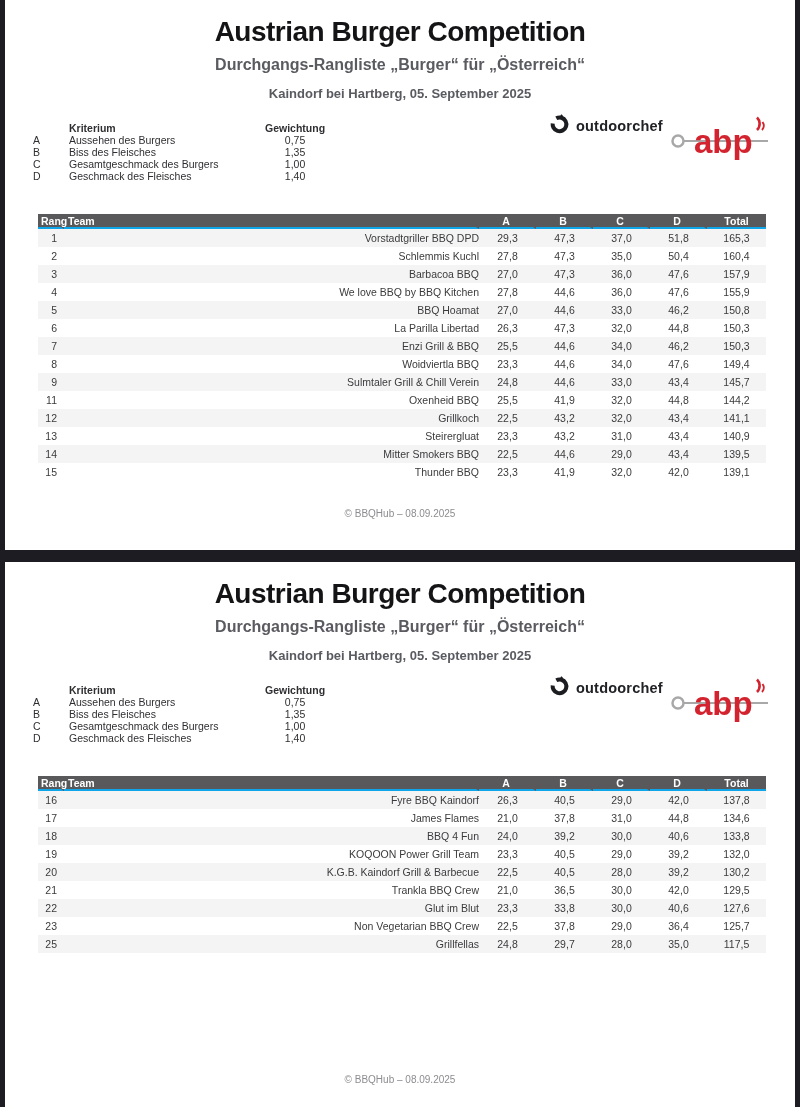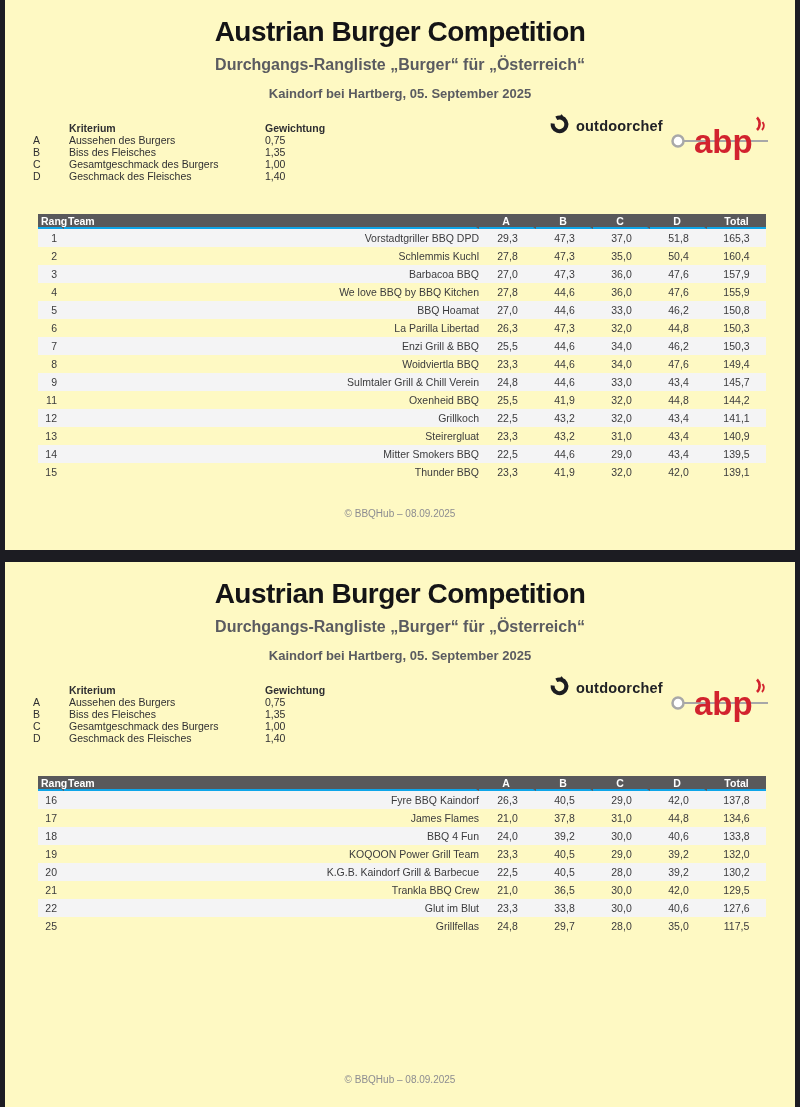--- a/index.html
+++ b/index.html
@@ -3,37 +3,37 @@
 <meta charset="utf-8">
 <style>
   * { box-sizing: border-box; }
   html,body { margin:0; padding:0; }
   body {
     width:800px; height:1107px; overflow:hidden;
     background: var(--viewer_bg, #1c1c22);
     font-family:"Liberation Sans", sans-serif;
   }
   .viewer { width:800px; height:1107px; padding:0 5px; display:flex; flex-direction:column; }
-  .page { position:relative; background:#fef9c3; width:790px; }
+  .page { position:relative; background:#ffffff; width:790px; }
   .page-1 { height:550px; }
   .page-sep { height:12px; }
   .page-2 { height:545px; }
 
   .doc-header { text-align:center; padding-top:16px; }
   .doc-title { margin:0; font-size:28px; font-weight:bold; color:#141416; letter-spacing:-0.5px; }
   .doc-subtitle { margin:8px 0 0 0; font-size:16px; font-weight:bold; color:#5a5b60; }
   .doc-dateline { margin:12px 0 0 0; font-size:13px; font-weight:bold; color:#5a5b60; }
 
   
   .criteria { position:absolute; left:28px; top:122px; border-collapse:collapse; font-size:10.5px; color:#2f2f32; }
   .criteria th, .criteria td { padding:0; height:11.5px; font-weight:normal; text-align:left; vertical-align:bottom; }
   .criteria thead th { font-weight:bold; }
   .criteria .ckey { width:36px; }
   .criteria .clabel { width:196px; }
-  .criteria .cweight { width:54px; text-align:left; }
+  .criteria .cweight { width:54px; text-align:center; }
 
   
   .logos { position:absolute; top:104px; right:24px; width:222px; height:62px; }
   .oc-logo { position:absolute; left:0; top:9px; display:flex; align-items:flex-end; gap:6px; }
   .oc-text { font-size:14.5px; font-weight:bold; color:#212226; letter-spacing:0.2px; }
   .abp-logo { position:absolute; right:0; top:12px; }
 
   
   .results { position:absolute; left:33px; top:214px; width:728px;
              border-collapse:separate; border-spacing:0; table-layout:fixed;
@@ -410,20 +410,29 @@
           <tr>
             <td class="rank">22</td>
             <td class="team">Glut im Blut</td>
             <td class="num">23,3</td>
             <td class="num">33,8</td>
             <td class="num">30,0</td>
             <td class="num">40,6</td>
             <td class="total">127,6</td>
           </tr>
           <tr>
+            <td class="rank">23</td>
+            <td class="team">Non Vegetarian BBQ Crew</td>
+            <td class="num">22,5</td>
+            <td class="num">37,8</td>
+            <td class="num">29,0</td>
+            <td class="num">36,4</td>
+            <td class="total">125,7</td>
+          </tr>
+          <tr>
             <td class="rank">25</td>
             <td class="team">Grillfellas</td>
             <td class="num">24,8</td>
             <td class="num">29,7</td>
             <td class="num">28,0</td>
             <td class="num">35,0</td>
             <td class="total">117,5</td>
           </tr>
         </tbody>
     </table>

